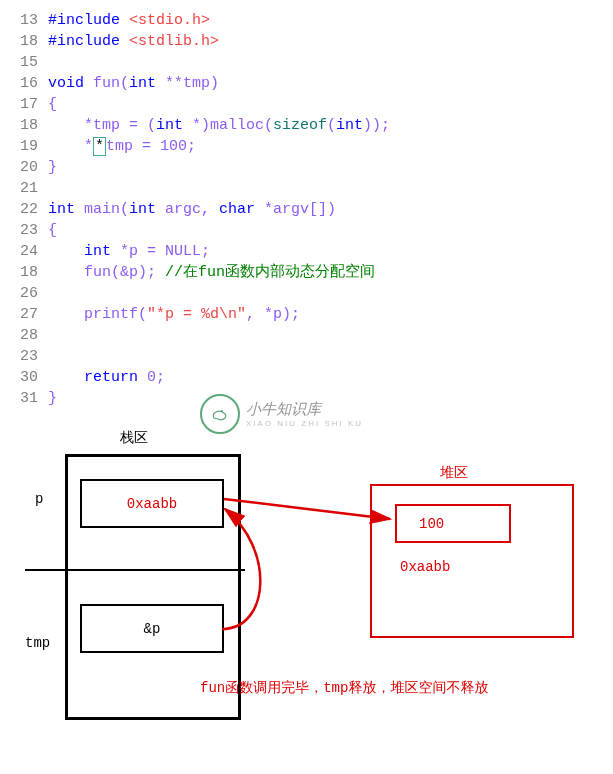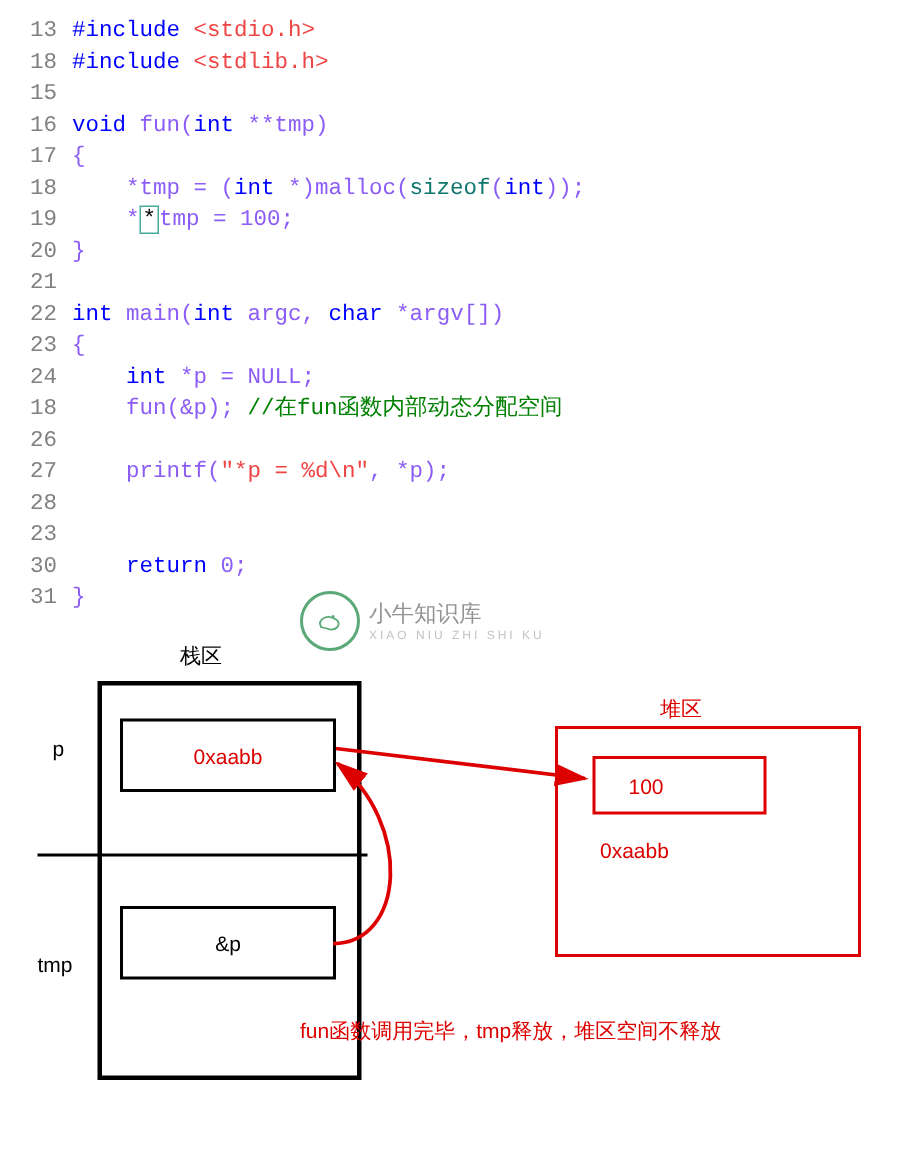--- a/index.html
+++ b/index.html
@@ -30,27 +30,27 @@
     opacity: 0.9;
     font-family: "Microsoft YaHei", sans-serif;
   }
   .watermark .logo {
     width: 36px; height: 36px;
     border: 2px solid #4aa06a; border-radius: 50%;
     display: flex; align-items: center; justify-content: center;
     color: #4aa06a; font-size: 16px;
     margin-right: 6px;
   }
-  .watermark .wm-title { color: #888; font-size: 15px; }
+  .watermark .wm-title { color: #888; font-size: 15px; font-style: italic; }
   .watermark .wm-sub { color: #bbb; font-size: 8px; letter-spacing: 2px; }
 
   .diagram {
     position: relative;
     width: 580px; height: 300px;
-    font-family: Liberation Sans, sans-serif;
+    font-family: Liberation Mono, monospace;
     font-size: 14px;
   }
   .stack-label { position: absolute; left: 110px; top: 0; color: #000; }
   .heap-label { position: absolute; left: 430px; top: 35px; color: #d00; }
   .stack-outer {
     position: absolute; left: 55px; top: 25px;
     width: 170px; height: 260px;
     border: 3px solid #000;
   }
   .stack-divider {

